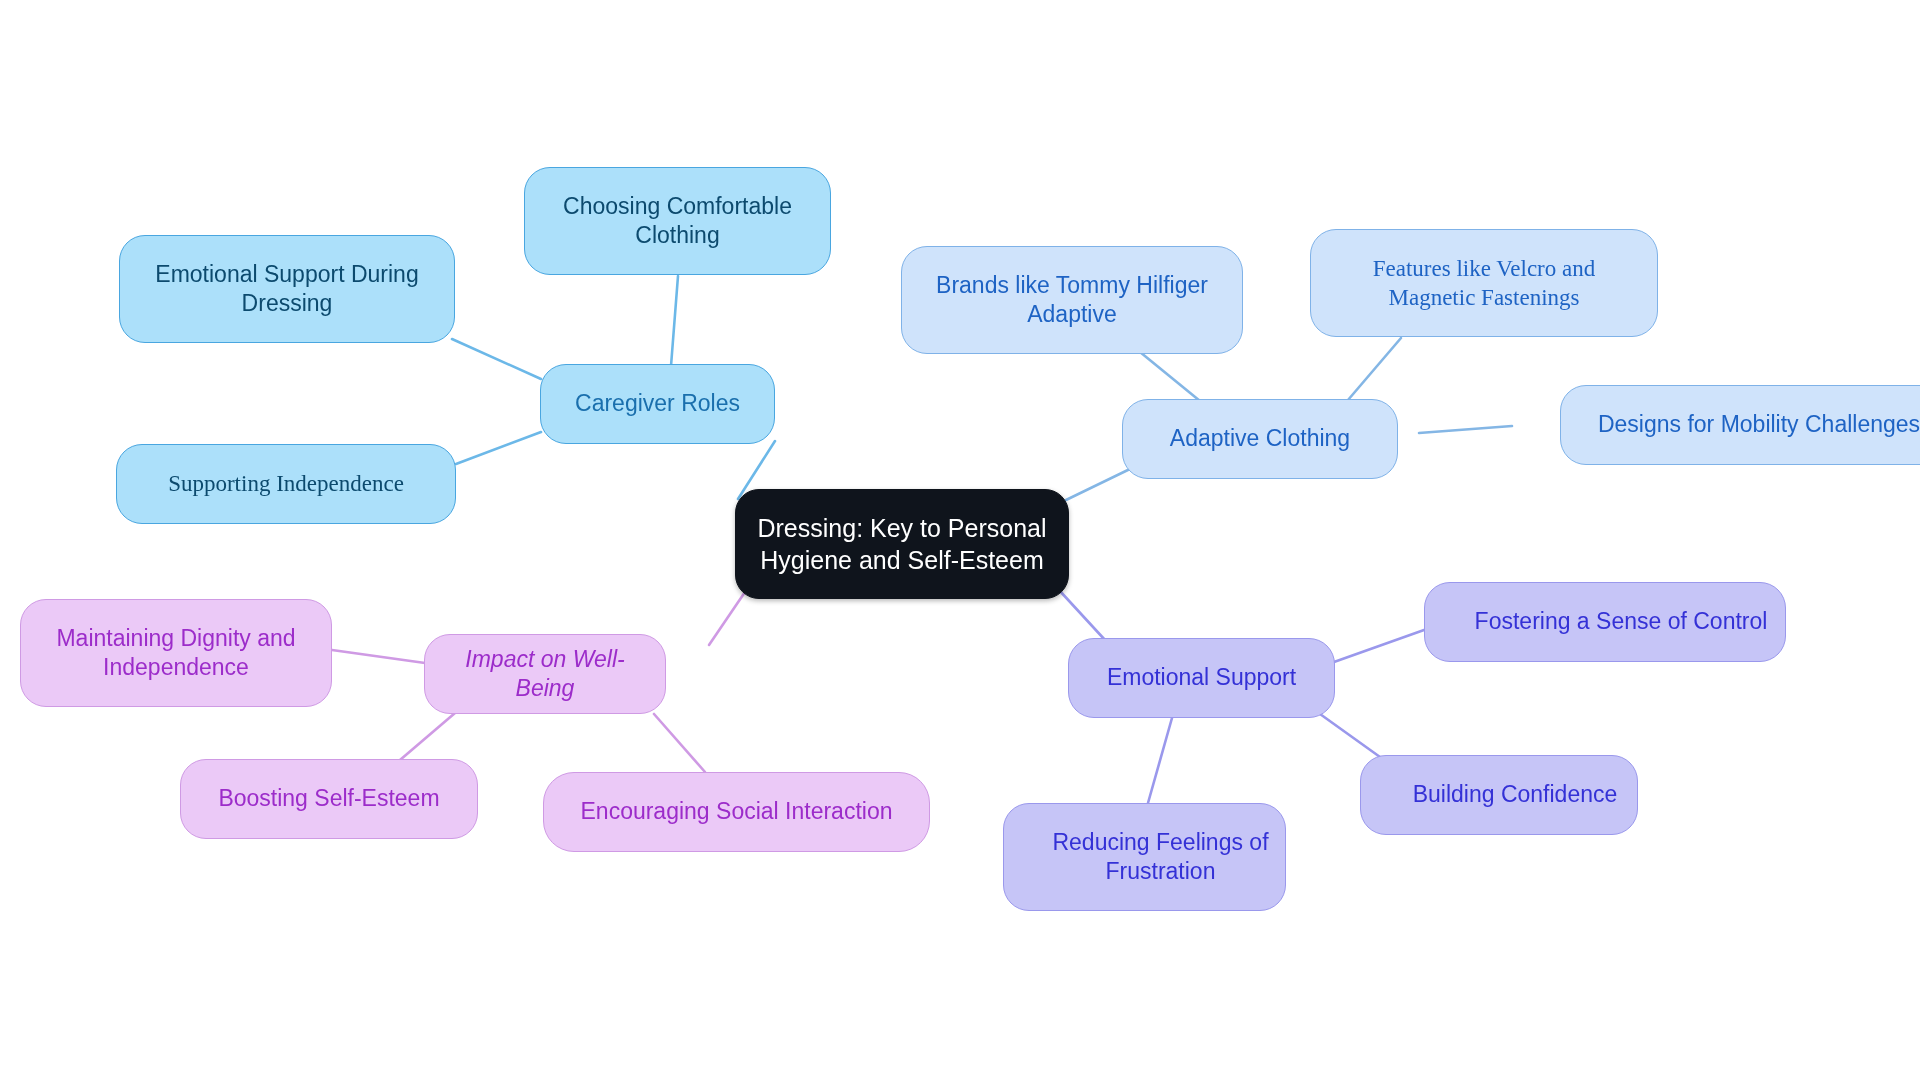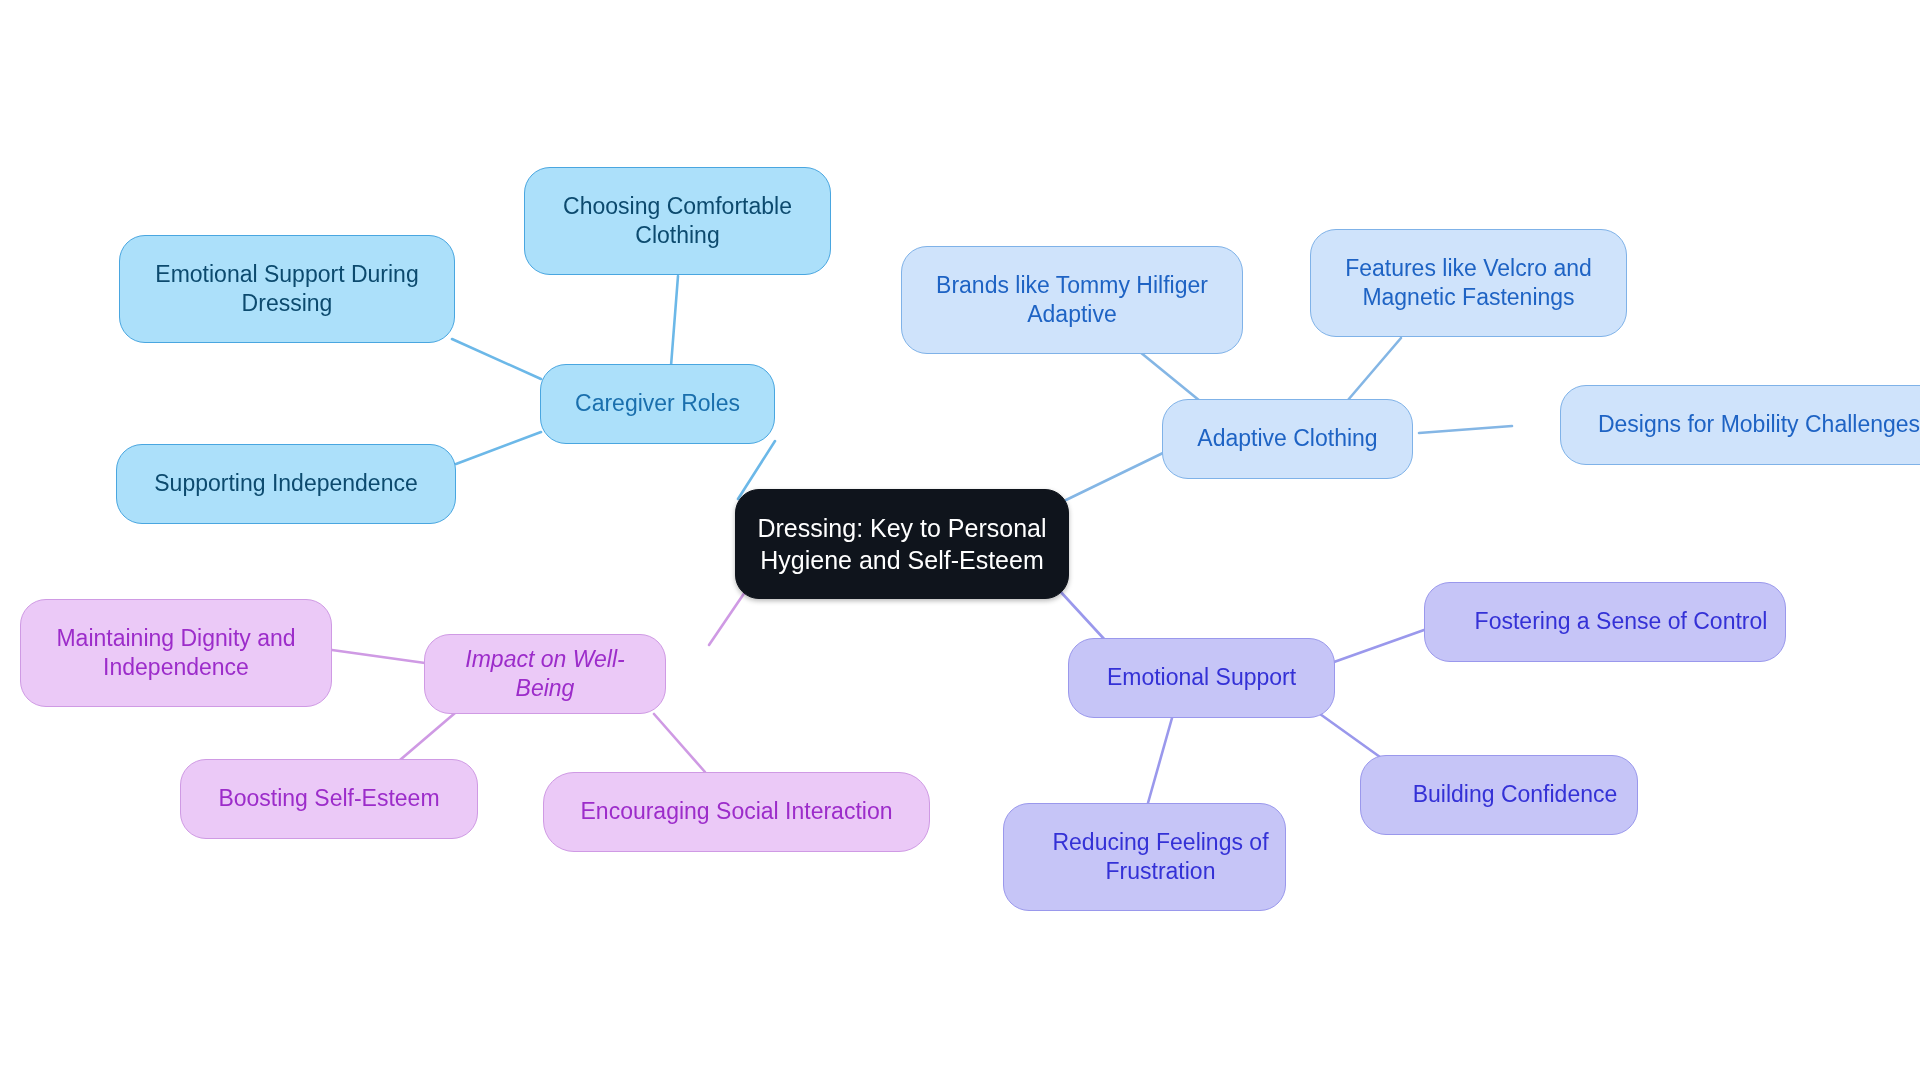--- a/index.html
+++ b/index.html
@@ -79,26 +79,26 @@
     </svg>
 
   <div class="node root" style="left: 735px; top: 489px; width: 334px; height: 110px;">Dressing: Key to Personal
 Hygiene and Self-Esteem</div>
 
   <div class="node branch-blue" style="left: 540px; top: 364px; width: 235px; height: 80px;">Caregiver Roles</div>
   <div class="node leaf-blue" style="left: 524px; top: 167px; width: 307px; height: 108px;">Choosing Comfortable
 Clothing</div>
   <div class="node leaf-blue" style="left: 119px; top: 235px; width: 336px; height: 108px;">Emotional Support During
 Dressing</div>
-  <div class="node leaf-blue" style="left: 116px; top: 444px; width: 340px; height: 80px;">Supporting Independence</div>
+  <div class="node leaf-blue" style="left: 116px; top: 444px; width: 340px; height: 80px; font-family: Liberation Serif, serif;">Supporting Independence</div>
 
-  <div class="node branch-lblue" style="left: 1162px; top: 399px; width: 251px; height: 80px;">Adaptive Clothing</div>
+  <div class="node branch-lblue" style="left: 1122px; top: 399px; width: 276px; height: 80px;">Adaptive Clothing</div>
   <div class="node leaf-lblue" style="left: 901px; top: 246px; width: 342px; height: 108px;">Brands like Tommy Hilfiger
 Adaptive</div>
-  <div class="node leaf-lblue" style="left: 1310px; top: 229px; width: 317px; height: 108px;">Features like Velcro and
+  <div class="node leaf-lblue" style="left: 1310px; top: 229px; width: 348px; height: 108px; font-family: Liberation Serif, serif;">Features like Velcro and
 Magnetic Fastenings</div>
   <div class="node leaf-lblue" style="left: 1512px; top: 385px; width: 398px; height: 80px; margin-left: 48px;">Designs for Mobility Challenges</div>
 
   <div class="node branch-purple" style="left: 1068px; top: 638px; width: 267px; height: 80px;">Emotional Support</div>
   <div class="node leaf-purple" style="left: 1424px; top: 582px; width: 362px; height: 80px;">Fostering a Sense of Control</div>
   <div class="node leaf-purple" style="left: 1360px; top: 755px; width: 278px; height: 80px;">Building Confidence</div>
   <div class="node leaf-purple" style="left: 1003px; top: 803px; width: 283px; height: 108px;">Reducing Feelings of
 Frustration</div>
 
   <div class="node branch-pink" style="left: 424px; top: 634px; width: 242px; height: 80px; font-style: italic;">Impact on Well-Being</div>

